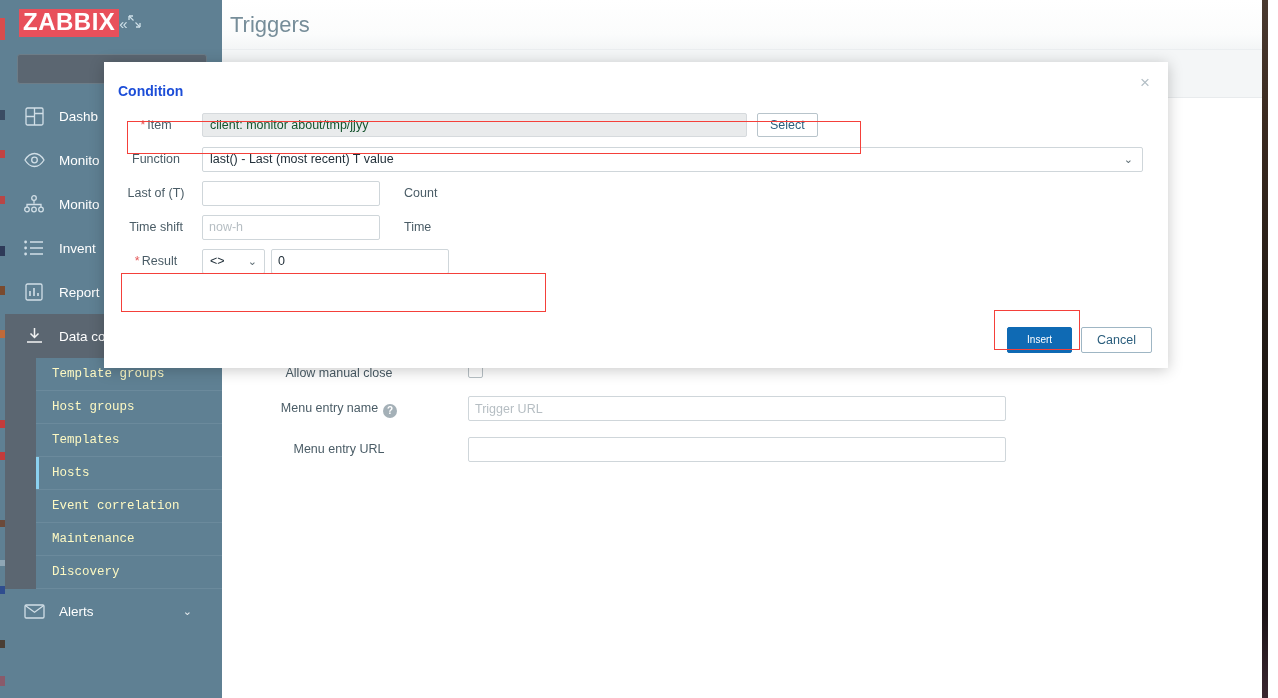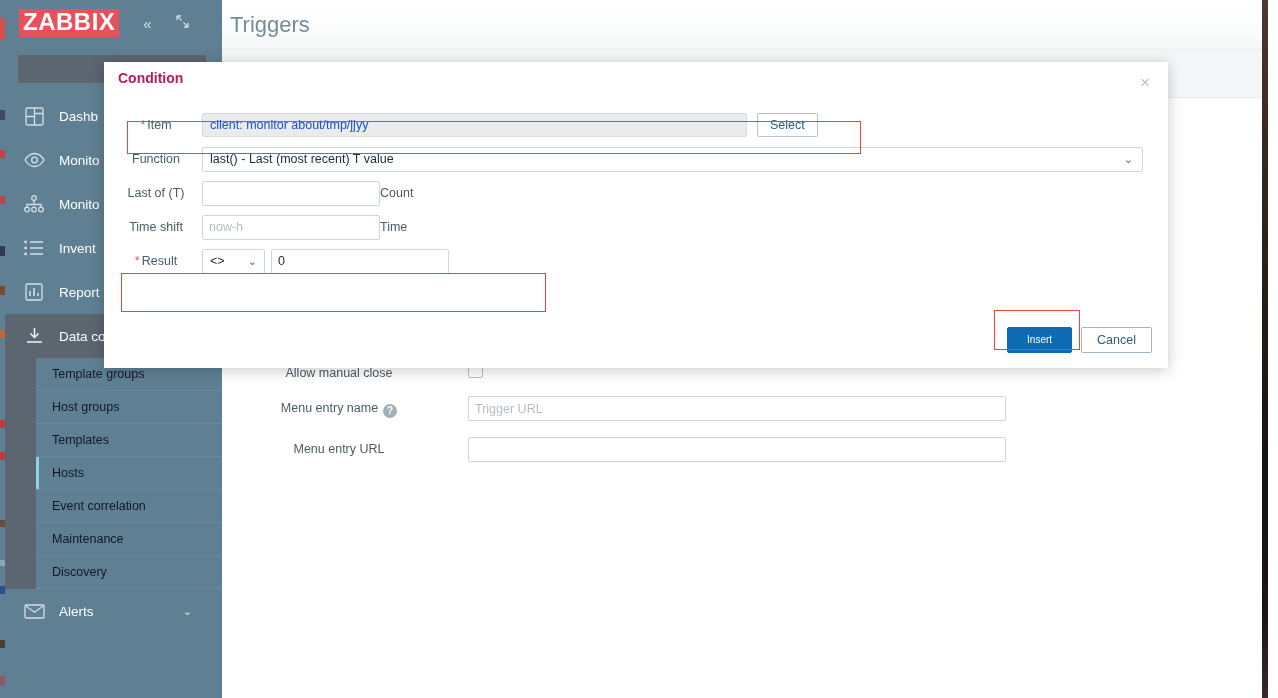--- a/index.html
+++ b/index.html
@@ -27,21 +27,21 @@
     background: linear-gradient(180deg,#4a3a30 0%, #3a2a20 18%, #241c16 45%, #171312 70%, #1d1518 88%, #3a2730 100%);
     z-index: 45;
   }
 
   
   .sidebar {
     position: absolute; left: 5px; top: 0; width: 217px; height: 698px;
     background: #5f8093; z-index: 10;
   }
   .sb-logo-row {
-    height: 46px; display: flex; align-items: center; padding-left: 14px; gap: 24px; text-align: center;
+    height: 46px; display: flex; align-items: center; padding-left: 14px; gap: 0; text-align: center;
   }
   .zbx-logo {
     background: #e8505b; color: #ffffff; font-weight: 700; font-size: 24px;
     letter-spacing: 0.5px; padding: 0px 4px 2px 4px; line-height: 26px;
     font-family: "Liberation Sans", sans-serif;
   }
   .sb-icon-btn { color: #cfe0e9; font-size: 15px; line-height: 1; cursor: pointer; }
   .sb-compact { position: relative; top: -1px; }
 
   .sb-search-wrap { padding: 8px 10px 6px 12px; }
@@ -58,22 +58,22 @@
   }
   .sb-item.active { background: #5b6671; }
   .sb-item .ic { width: 22px; height: 22px; display: flex; align-items:center; justify-content:center; opacity: .92; }
   .sb-item .ic svg { display:block; }
   .sb-item .chev { position: absolute; right: 30px; font-size: 11px; opacity: .85; }
 
   .sb-sub { background: #5b6671; padding-left: 0; }
   .sb-sub-item {
     height: 33px; display: flex; align-items: center;
     margin-left: 31px; padding-left: 16px;
-    color: #0f172a; font-size: 12.5px; cursor: pointer;
-    background: #5f8093; border-bottom: 1px solid #6b8a9c; position: relative;
+    color: #fef9c3; font-size: 12.5px; cursor: pointer;
+    background: #5f8093; border-bottom: 1px solid #6b8a9c; position: relative; font-family: Liberation Mono, monospace;
   }
   .sb-sub-item.sel { }
   .sb-sub-item.sel::before {
     content: ""; position: absolute; left: 0; top: 0; bottom: 0; width: 3px;
     background: #8bd1f0;
   }
 
   
   .main {
     position: absolute; left: 222px; top: 0; right: 16px; bottom: 0;
@@ -139,59 +139,59 @@
     position: absolute; left: 104px; top: 62px; width: 1064px; height: 306px;
     z-index: 60; pointer-events: none;
     box-shadow: 0 2px 14px rgba(0,0,0,.22);
   }
   .modal {
     position: absolute; left: 104px; top: 62px; width: 1064px; height: 306px;
     background: #ffffff; z-index: 61;
   }
   .modal-head { height: 46px; position: relative; }
   .modal-title {
-    position: absolute; left: 14px; top: 8px;
-    font-size: 14px; font-weight: 700; color: #be185d;
+    position: absolute; left: 14px; top: 21px;
+    font-size: 14px; font-weight: 700; color: #1d4ed8;
   }
   .modal-close {
     position: absolute; right: 14px; top: 12px; width: 18px; height: 18px;
     color: #b4bfc6; font-size: 17px; line-height: 18px; text-align: center; cursor: pointer;
   }
 
   .m-body { padding: 0 16px 0 16px; }
   .mrow { display: flex; align-items: center; height: 34px; }
   .mlabel {
     width: 82px; text-align: center; padding-right: 10px; font-size: 12.5px; color: #4a5c66;
     white-space: nowrap;
   }
   .req { color: #e45959; margin-right: 2px; }
 
   .item-ro {
     width: 545px; height: 24px; background: #e9ebec; border: 1px solid #d6dadd;
     display: flex; align-items: center; padding-left: 7px;
-    font-size: 12.5px; color: #1d4ed8; border-radius: 2px;
+    font-size: 12.5px; color: #14532d; border-radius: 2px;
   }
   .btn-select {
     margin-left: 10px; height: 24px; padding: 0 12px; background: #ffffff;
     border: 1px solid #b8c4cb; border-radius: 2px; color: #2b5e7d; font-size: 12.5px;
     cursor: pointer; line-height: 22px;
   }
   .sel-func {
     width: 941px; height: 25px; border: 1px solid #cfd6da; background: #ffffff;
     border-radius: 2px; font-size: 12.5px; color: #22303a; padding-left: 7px;
     display: flex; align-items: center; position: relative; cursor: pointer;
   }
   .sel-func .cv { position: absolute; right: 9px; color: #5c6b73; font-size: 11px; }
   .sm-in {
     width: 178px; height: 25px; border: 1px solid #cfd6da; background: #ffffff;
     border-radius: 2px; font-size: 12.5px; color: #22303a; padding: 0 6px;
     font-family: "Liberation Sans", sans-serif;
   }
   .sm-in::placeholder { color: #b6bec3; }
-  .unit { margin-left: 0; font-size: 12.5px; color: #4a5c66; }
+  .unit { margin-left: 24px; font-size: 12.5px; color: #4a5c66; }
 
   .op-sel {
     width: 63px; height: 25px; border: 1px solid #cfd6da; background: #ffffff; border-radius: 2px;
     display: flex; align-items: center; padding-left: 7px; position: relative;
     font-size: 12.5px; color: #22303a; cursor: pointer;
   }
   .op-sel .cv { position: absolute; right: 7px; color: #5c6b73; font-size: 11px; }
   .res-in {
     margin-left: 6px; width: 178px; height: 25px; border: 1px solid #cfd6da; background:#fff;
     border-radius: 2px; font-size: 12.5px; color: #22303a; padding: 0 6px;

